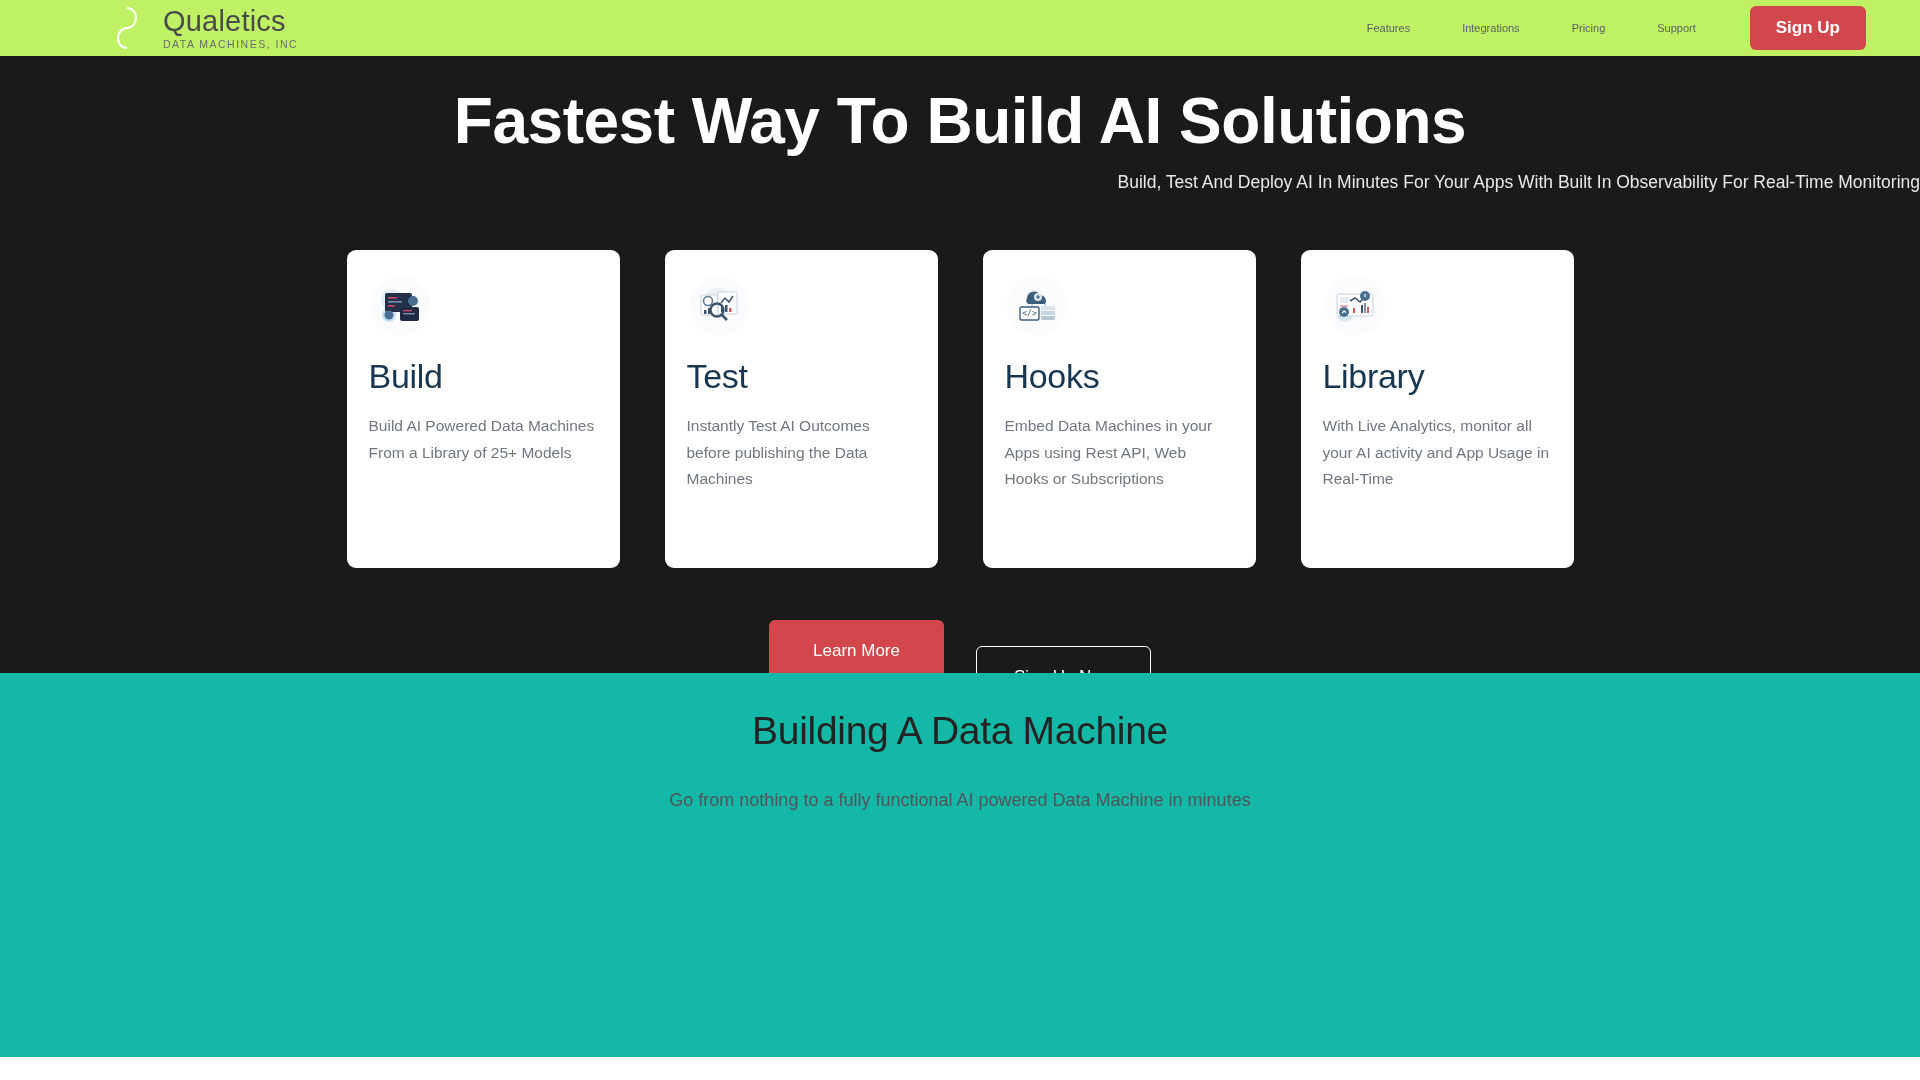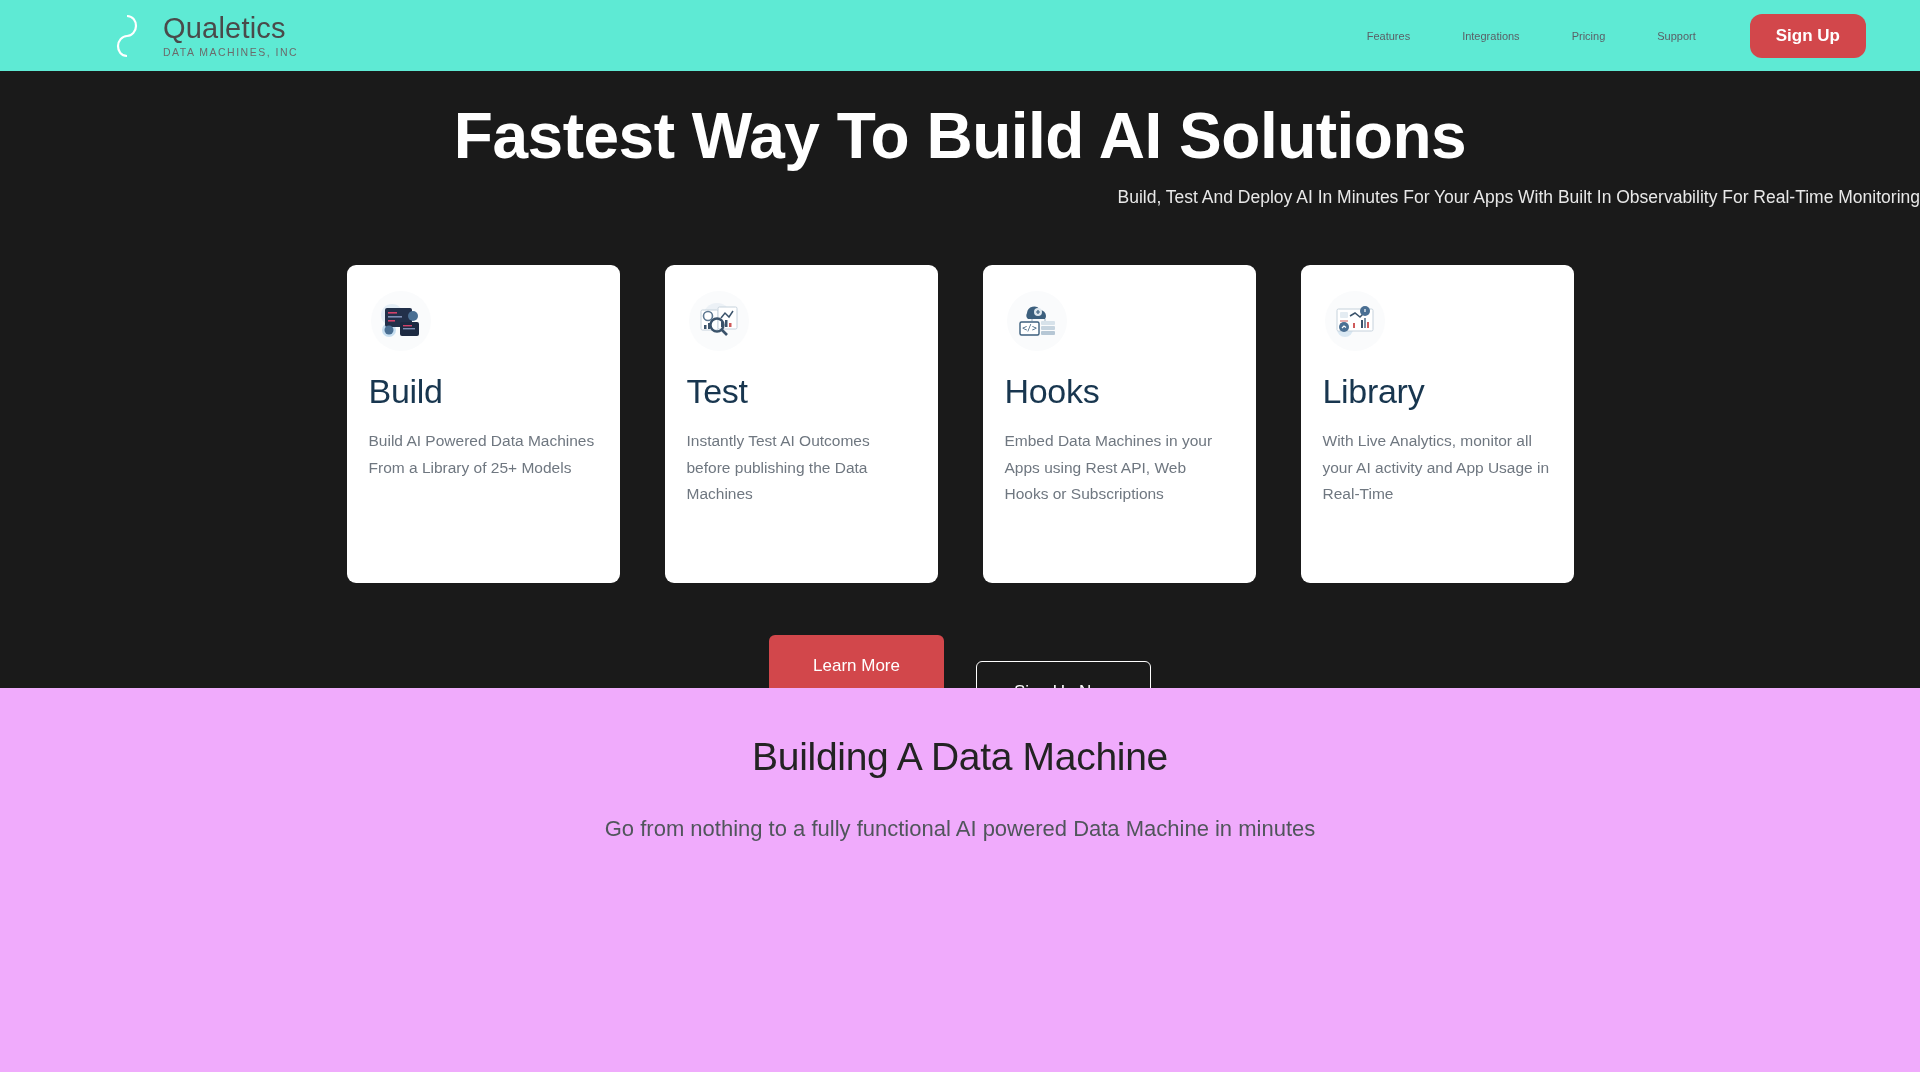--- a/index.html
+++ b/index.html
@@ -6,22 +6,22 @@
   html, body { width: 1920px; height: 1080px; overflow: hidden; }
   body {
     font-family: "Liberation Sans", sans-serif;
     background: #ffffff;
     color: #222;
     -webkit-font-smoothing: antialiased;
   }
 
   
   .navbar {
-    height: 71px;
-    background: #5eead4;
+    height: 56px;
+    background: #bef264;
     display: flex;
     align-items: center;
     padding: 0 54px 0 104px;
     position: relative;
   }
   .brand { display: flex; align-items: center; gap: 13px; }
   .brand-mark { width: 46px; height: 46px; position: relative; flex: none; }
   .brand-text { display: flex; flex-direction: column; justify-content: center; }
   .brand-name {
     font-size: 29px;
@@ -50,21 +50,21 @@
     cursor: pointer;
     white-space: nowrap;
   }
   .signup-btn {
     margin-left: 28px;
     background: #d2474b;
     color: #fff;
     font-size: 17px;
     font-weight: 700;
     border: none;
-    border-radius: 12px;
+    border-radius: 6px;
     padding: 12px 26px;
     cursor: pointer;
     font-family: inherit;
     white-space: nowrap;
   }
 
   
   .hero {
     background: #1a1a1a;
     padding: 30px 0 0;
@@ -136,36 +136,36 @@
     padding: 0 10px;
     height: 62px;
     width: 175px;
     cursor: pointer;
   }
   .cta-primary { background: #d2474b; color: #fff; border: none; }
   .cta-secondary { background: transparent; color: #fff; border: 1.5px solid #ffffff; margin-top: 26px; }
 
   
   .section2 {
-    background: #f0abfc;
+    background: #14b8a6;
     height: 384px;
-    padding-top: 47px;
+    padding-top: 36px;
     position: relative;
     overflow: hidden;
   }
   .section2-title {
     text-align: center;
     font-size: 39px;
     color: #232323;
     font-weight: 400;
     letter-spacing: -0.3px;
   }
   .section2-sub {
     text-align: center;
-    font-size: 22px;
+    font-size: 18px;
     color: #50555b;
     margin-top: 37px;
   }
 </style>
 </head>
 <body>
 
 <div class="navbar">
   <div class="brand">
     <span class="brand-mark">

